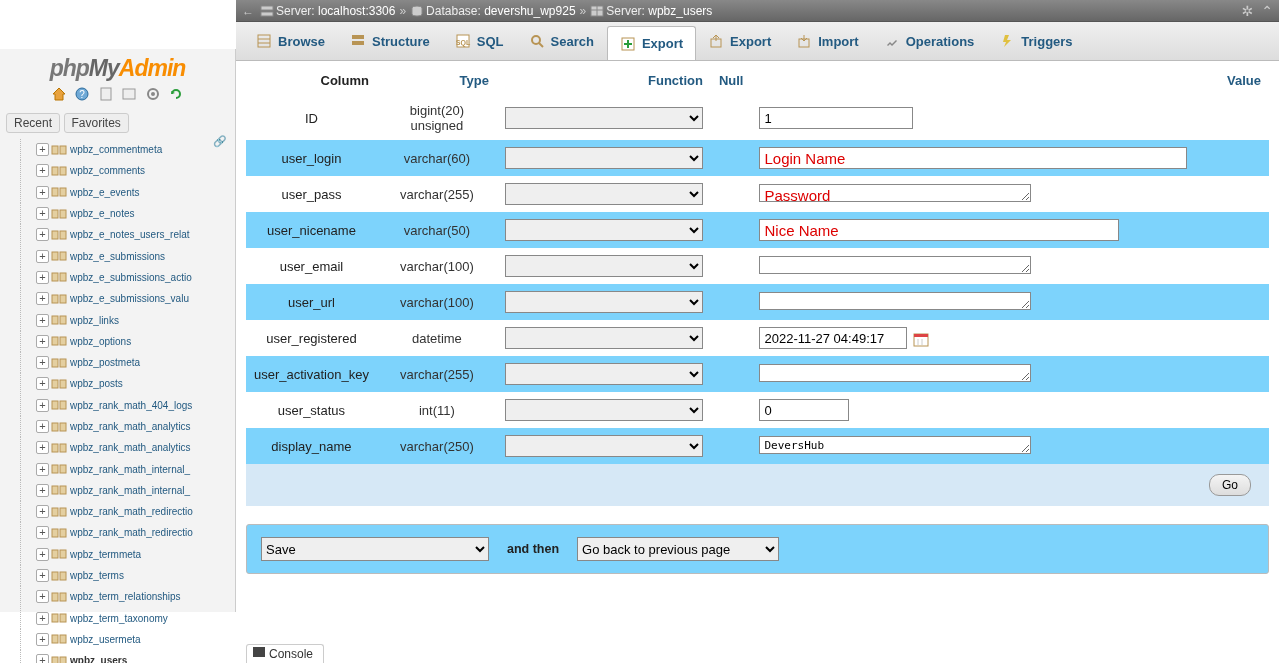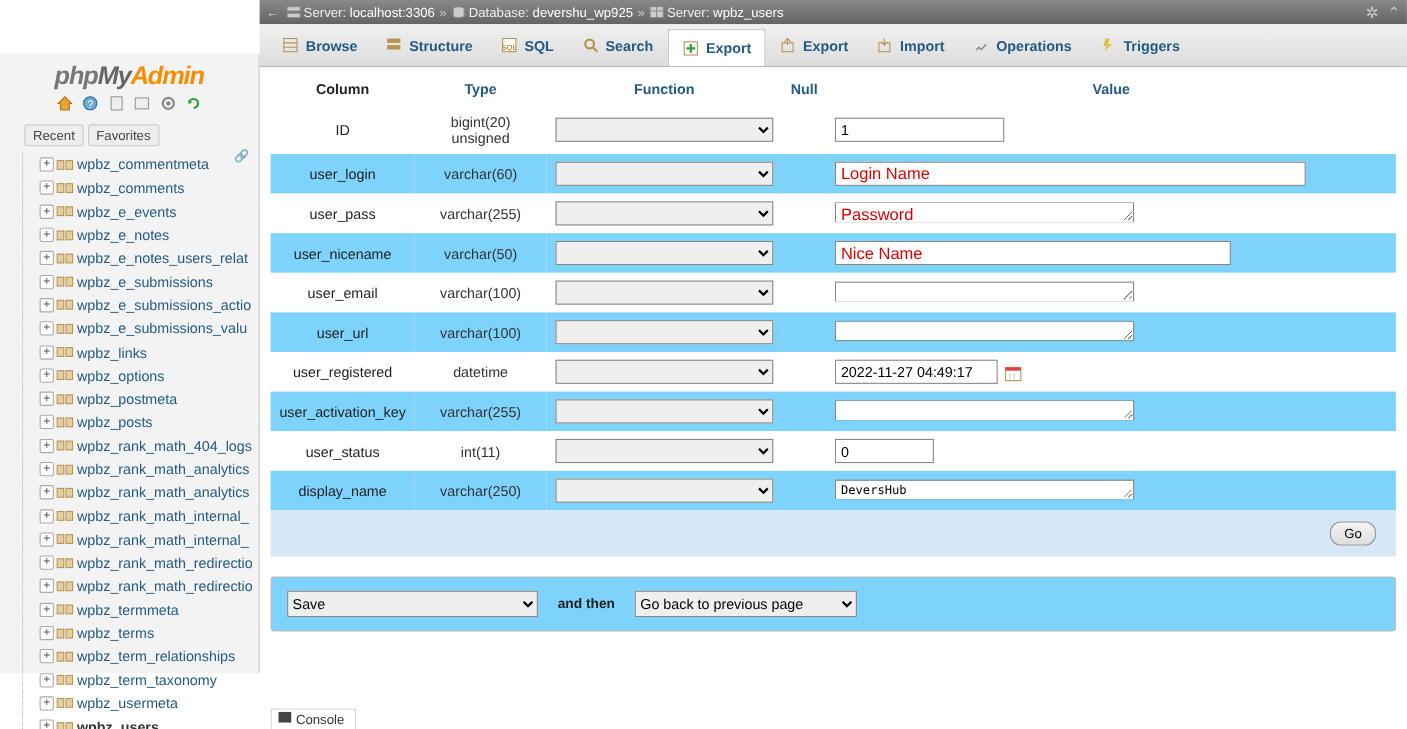--- a/index.html
+++ b/index.html
@@ -7,49 +7,49 @@
 a { color: #235a81; text-decoration: none; }
 
 
 #sidebar { position: absolute; left: 0; top: 12px; width: 236px; height: 563px; background: #f3f3f3; border-right: 1px solid #ccc; margin-top: 37px; }
 #logo { text-align: center; padding: 6px 0 2px; font-family: "Arial Black", sans-serif; font-size: 23px; font-style: italic; font-weight: bold; letter-spacing: -1px; }
 #logo .p1 { color: #777; }
 #logo .p2 { color: #666; }
 #logo .p3 { color: #f88d02; }
 #home-icons { text-align: center; padding: 2px 0 6px; }
 #home-icons span { display: inline-block; width: 16px; height: 16px; margin: 0 2px; position: relative; }
-#recent-fav { padding: 2px 22px 6px; }
+#recent-fav { padding: 2px 6px 6px; }
 .grey-btn { display: inline-block; background: #eee; border: 1px solid #ccc; padding: 2px 7px; border-radius: 3px; font-size: 12px; color: #444; cursor: pointer; }
 #tree { overflow: hidden; padding-left: 4px; }
 .tree-row { display: flex; align-items: center; height: 21.3px; white-space: nowrap; }
 .tree-indent { display: inline-block; width: 16px; height: 16px; }
 .expand-btn { display: inline-block; width: 13px; height: 13px; border: 1px solid #aaa; border-radius: 2px; background: #fff; text-align: center; line-height: 10px; font-size: 11px; color: #555; cursor: pointer; margin-right: 2px; }
 .node-icon { display: inline-block; width: 16px; height: 14px; margin-right: 3px; }
-.tree-label { color: #235a81; font-size: 13px; }
+.tree-label { color: #235a81; font-size: 10px; }
 .tree-row.selected .tree-label { font-weight: bold; color: #333; }
 .link-icon { position: absolute; right: 8px; top: 86px; font-size: 11px; color: #888; }
 
 
 #main { position: absolute; left: 236px; top: 0; right: 0; bottom: 0; }
 #topbar { background: linear-gradient(#888, #666); color: #eee; height: 22px; display: flex; align-items: center; padding: 0 6px; font-size: 12px; border-bottom: 1px solid #555; }
 #topbar .arrow-back { margin-right: 6px; color: #ccc; cursor: pointer; }
 #topbar .crumb-icon { display: inline-block; width: 14px; height: 12px; margin-right: 2px; vertical-align: -2px; }
 #topbar .crumb-sep { margin: 0 4px; color: #ccc; }
 #topbar-right { margin-left: auto; display: flex; gap: 8px; }
 #topbar-right span { cursor: pointer; color: #ccc; font-size: 14px; }
 
 #tabs { background: linear-gradient(#f0f0f0, #ddd); height: 39px; border-bottom: 1px solid #bbb; display: flex; align-items: stretch; padding-left: 8px; }
 .tab { display: flex; align-items: center; padding: 0 12px; color: #235a81; font-size: 13px; font-weight: bold; cursor: pointer; border-right: 1px solid transparent; }
 .tab .tab-icon { width: 16px; height: 16px; margin-right: 6px; }
 .tab.active { background: #fff; border-left: 1px solid #bbb; border-right: 1px solid #bbb; border-top: 1px solid #bbb; border-radius: 3px 3px 0 0; margin-top: 4px; }
 
 
 #content { padding: 8px 10px; height: 590px; overflow-y: auto; }
 .ins-table { width: 100%; border-collapse: collapse; }
-.ins-table th { text-align: center; font-weight: bold; padding: 4px 8px 8px; color: #235a81; font-size: 13px; }
+.ins-table th { text-align: right; font-weight: bold; padding: 4px 8px 8px; color: #235a81; font-size: 13px; }
 .ins-table th.col-col { color: #222; }
 .ins-table td { padding: 7px 8px; vertical-align: middle; font-size: 13px; }
 .ins-table tr.odd td { background: #fff; }
 .ins-table tr.even td { background: #7dd3fc; }
 .ins-table td.col-col { text-align: center; width: 124px; }
 .ins-table td.col-type { text-align: center; width: 120px; color: #333; }
 .ins-table td.col-func { width: 210px; }
 .ins-table td.col-null { width: 35px; }
 .ins-table td.col-value { }
 select.func-sel { width: 198px; height: 22px; border: 1px solid #888; background: #efefef; }

